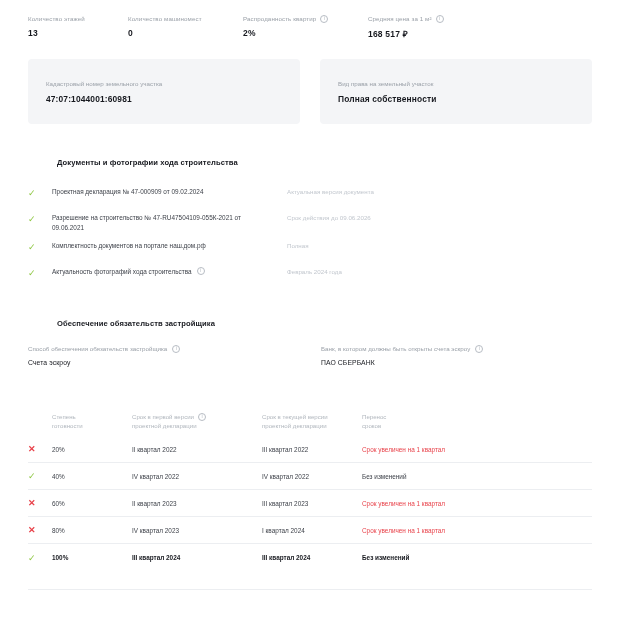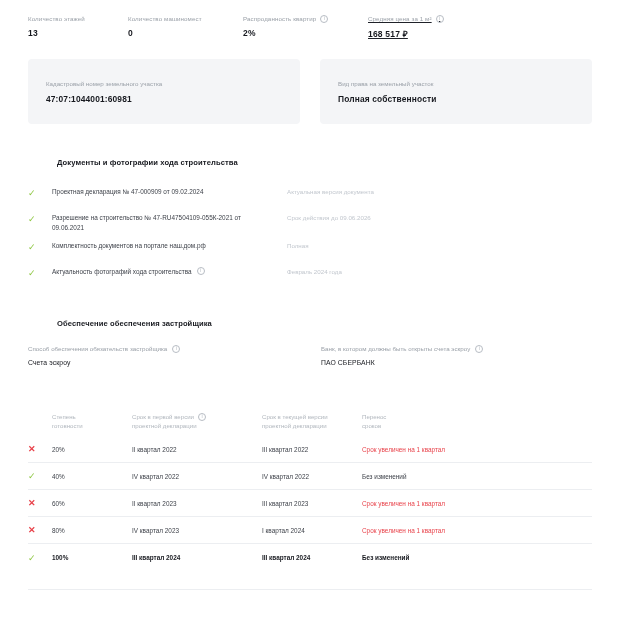--- a/index.html
+++ b/index.html
@@ -17,21 +17,21 @@
   .stats {
     display: flex;
     padding: 14px 28px 20px 28px;
     gap: 0;
   }
   .stat { flex: 0 0 auto; }
   .stat.s0 { width: 100px; }
   .stat.s1 { width: 100px; }
   .stat.s2 { width: 115px; }
   .stat.s3 { width: 125px; }
-  .stat.s4 { width: 140px; text-decoration: underline; }
+  .stat.s4 { width: 140px; }
   .stat-label {
     font-size: 6.2px;
     color: #9aa0a8;
     line-height: 9px;
     letter-spacing: .1px;
     white-space: nowrap;
     display: flex;
     align-items: center;
     gap: 4px;
   }
@@ -267,21 +267,21 @@
       <div class="doc-name">
         <span class="txt">Актуальность фотографий хода строительства</span>
         <i class="info-icon">i</i>
       </div>
       <div class="doc-status">Февраль 2024 года</div>
     </div>
 
   </div>
 
   <div style="height:30px"></div>
-  <div class="section-title">Обеспечение обеспечения застройщика</div>
+  <div class="section-title">Обеспечение обязательств застройщика</div>
 
   <div class="escrow">
     <div class="escrow-col">
       <div class="escrow-label">
         <span>Способ обеспечения обязательств застройщика</span>
         <i class="info-icon">i</i>
       </div>
       <div class="escrow-value">Счета эскроу</div>
     </div>
     <div class="escrow-col right">

